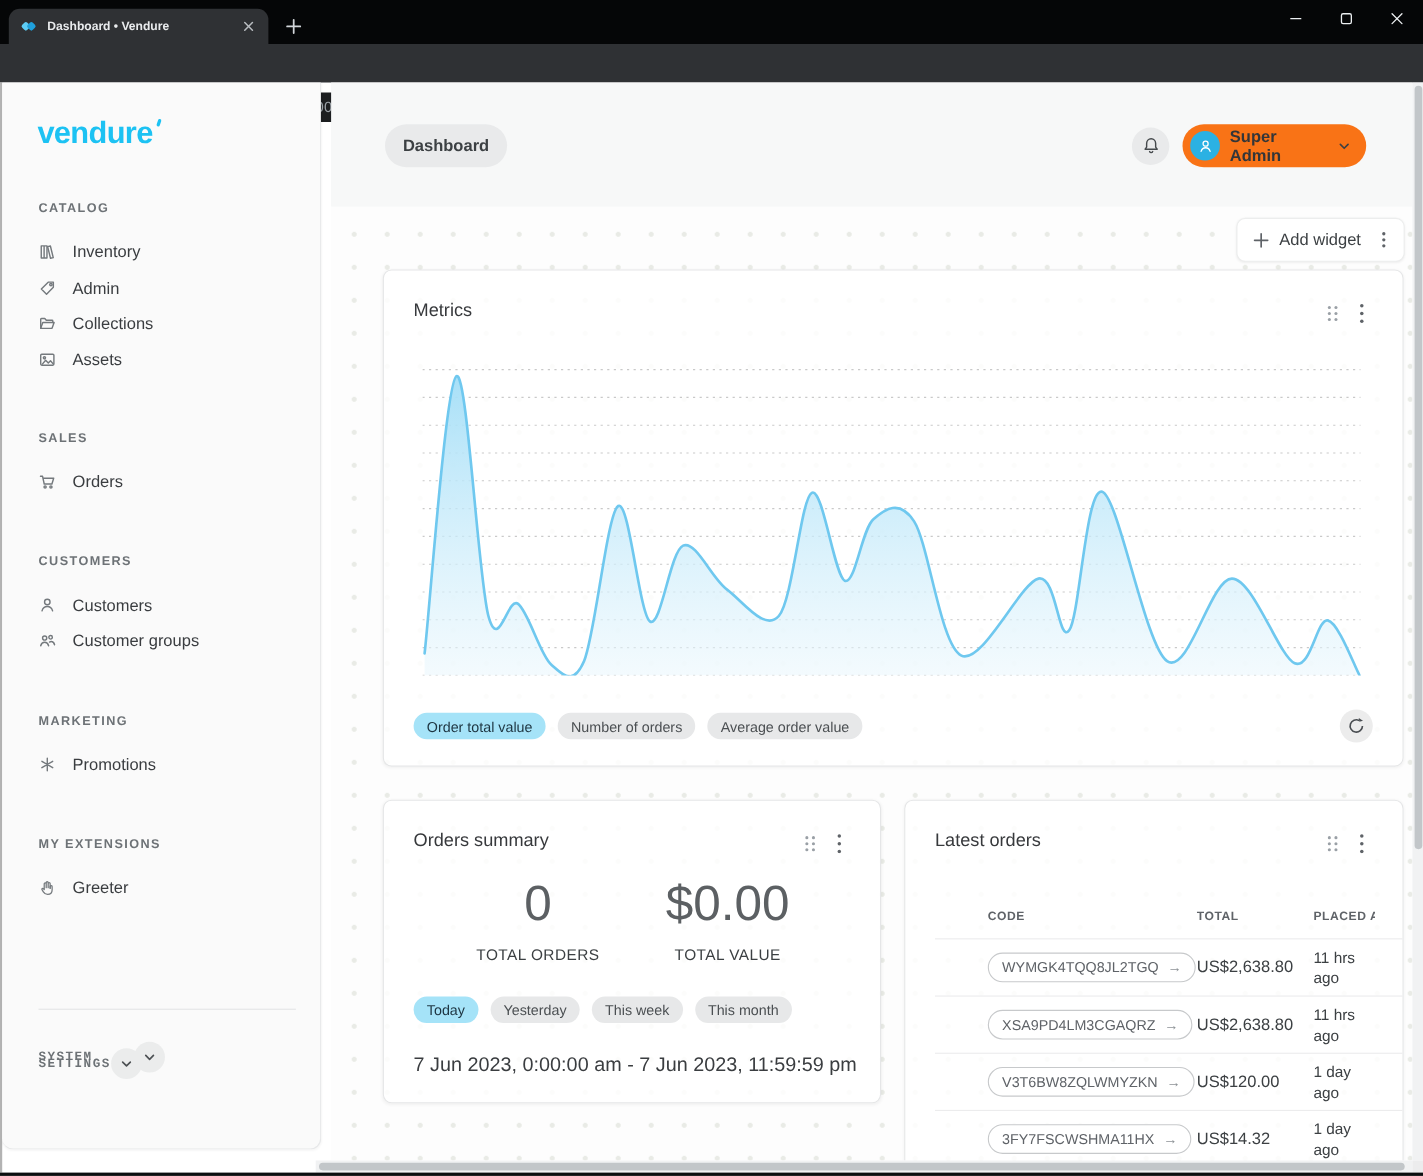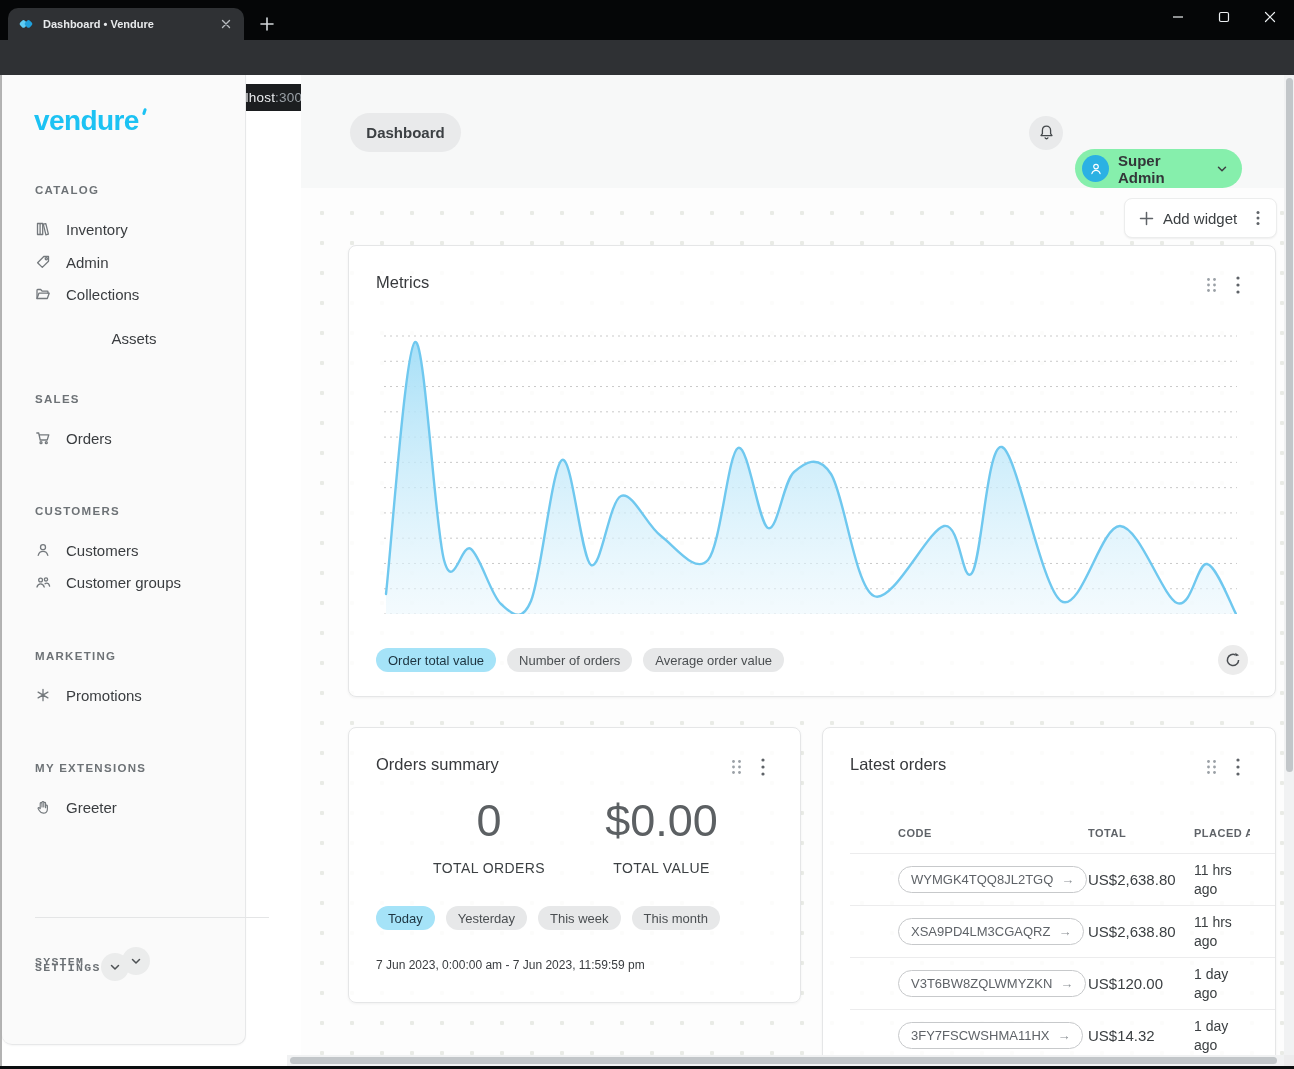--- a/index.html
+++ b/index.html
@@ -26,21 +26,21 @@
   .url-host { color:#eceef0; }
   .url-rest { color:#9aa0a6; }
   .urlbar-right { position:absolute; right:8px; top:0; height:27px; display:flex; align-items:center; gap:10px; }
   .url-divider { width:1px; height:14px; background:#55595d; }
 
   
   .win-left { position:absolute; left:0; top:75px; width:2px; height:991px; background:#b3b3b3; }
   .win-bottom { position:absolute; left:0; top:1066px; width:1294px; height:3px; background:#0b0e0f; }
 
   
-  .sidebar { position:absolute; left:2px; top:75px; width:244px; height:970px; background:#fafafa;
+  .sidebar { position:absolute; left:2px; top:75px; width:290px; height:970px; background:#fafafa;
              border:1px solid #e7e8e9; border-top:none; border-left:none; border-radius:0 0 10px 10px;
              box-shadow:0 1px 2px rgba(0,0,0,.04); }
   .logo { position:absolute; left:32px; top:30px; font-size:28px; font-weight:bold; letter-spacing:-0.6px;
           color:#1cc2f3; }
   .logo-mark { position:absolute; right:-7px; top:3px; width:2.5px; height:7px; background:#1cc2f3;
                transform:rotate(18deg); border-radius:2px; }
   .side-label { position:absolute; left:33px; font-size:11.5px; font-weight:bold; letter-spacing:1.3px;
                 color:#6d7276; }
   .side-item { position:absolute; left:33px; right:12px; height:24px; display:flex; align-items:center;
                gap:15px; font-size:15px; color:#3a3d40; cursor:pointer; }
@@ -50,22 +50,22 @@
   .chev-btn { width:28px; height:28px; border-radius:50%; background:#ebecec; display:flex;
               align-items:center; justify-content:center; }
 
   
   .main-header { position:absolute; left:301px; top:75px; width:983px; height:113px; background:#f7f8f8;font-weight:bold; }
   .pill { background:#e9eaeb; border-radius:20px; display:flex; align-items:center; justify-content:center;
           font-size:15px; color:#3c4043; }
   .dash-pill { position:absolute; left:49px; top:38px; width:111px; height:39px; }
   .bell-btn { position:absolute; left:728px; top:41px; width:34px; height:34px; border-radius:50%;
               background:#e9eaeb; display:flex; align-items:center; justify-content:center; }
-  .user-pill { position:absolute; left:774px; top:38px; width:167px; height:39px; background:#86efac;
-               border-radius:20px; display:flex; align-items:center; padding:0 13px 0 7px; gap:9px;margin-top:36px; }
+  .user-pill { position:absolute; left:774px; top:38px; width:167px; height:39px; background:#f97316;
+               border-radius:20px; display:flex; align-items:center; padding:0 13px 0 7px; gap:9px; }
   .user-avatar { width:27px; height:27px; border-radius:50%; background:#2bb1e3; display:flex;
                  align-items:center; justify-content:center; }
   .user-name { flex:1; font-size:15px; color:#333639; }
 
   .content { position:absolute; left:301px; top:188px; width:983px; height:867px; overflow:hidden;
              background-color:#fdfdfd;
              background-image:radial-gradient(circle, #e9ebe6 2px, transparent 2.5px);
              background-size:30px 30px; background-position:6px 10px; }
 
   .add-widget { position:absolute; left:823px; top:10px; width:153px; height:40px; background:#fff;
@@ -86,21 +86,21 @@
   .chip { height:24px; padding:0 12px; border-radius:13px; background:#e7e8e9; color:#4b4f52;
           font-size:13px; display:flex; align-items:center; cursor:pointer; }
   .chip.sel { background:#a5e3f8; color:#1d3440; }
   .refresh-btn { position:absolute; right:27px; top:399px; width:30px; height:30px; border-radius:50%;
                  background:#ececec; display:flex; align-items:center; justify-content:center; }
 
   .orders-card { left:47px; top:539px; width:453px; height:276px; }
   .stat-col { position:absolute; text-align:center; }
   .stat-value { font-size:45px; font-weight:300; color:#5c6063; line-height:1; }
   .stat-label { margin-top:17px; font-size:14px; letter-spacing:.4px; color:#3c4043; }
-  .date-range { position:absolute; left:27px; top:230px; font-size:12px; color:#3a3d40; }
+  .date-range { position:absolute; left:27px; top:230px; font-size:18px; color:#3a3d40; }
 
   .latest-card { left:521px; top:539px; width:454px; height:345px; }
   .lo-row { margin-left:27px; display:grid; grid-template-columns:48px 190px 106px 56px;
             align-items:center; border-bottom:1px solid #ececed; }
   .lo-head { height:41px; }
   .lo-head > div { font-size:11px; font-weight:bold; letter-spacing:.5px; color:#5f6368;
                    white-space:nowrap; overflow:hidden; }
   .lo-body-row { height:52px; }
   .code-pill { display:inline-flex; align-items:center; gap:8px; height:27px; padding:0 12px;
                border:1px solid #c7c9cb; border-radius:14px; background:#fff; font-size:13px;
@@ -246,21 +246,21 @@
       </svg>
     <span>Admin</span>
   </div>
   <div class="side-item" style="top:207px;">
     <svg class="icon-stroke" width="16" height="16" viewBox="0 0 16 16">
         <path d="M2 12.5V4.2c0-.4.3-.7.7-.7h3l1.4 1.7h5.2c.4 0 .7.3.7.7v1.2"></path>
         <path d="M2 12.5l1.9-5.3h10.3l-1.9 5.3z"></path>
       </svg>
     <span>Collections</span>
   </div>
-  <div class="side-item" style="top:240px;flex-direction:column;">
+  <div class="side-item" style="top:240px;">
     <svg class="icon-stroke" width="16" height="16" viewBox="0 0 16 16">
         <rect x="2" y="3" width="12" height="10" rx="1"></rect>
         <circle cx="5.4" cy="6.3" r="1"></circle>
         <path d="M3.5 12l3-3.5 2.4 2.4 2-2 2.6 3.1"></path>
       </svg>
     <span>Assets</span>
   </div>
 
   <div class="side-label" style="top:318px;">SALES</div>
   <div class="side-item" style="top:351px;">

